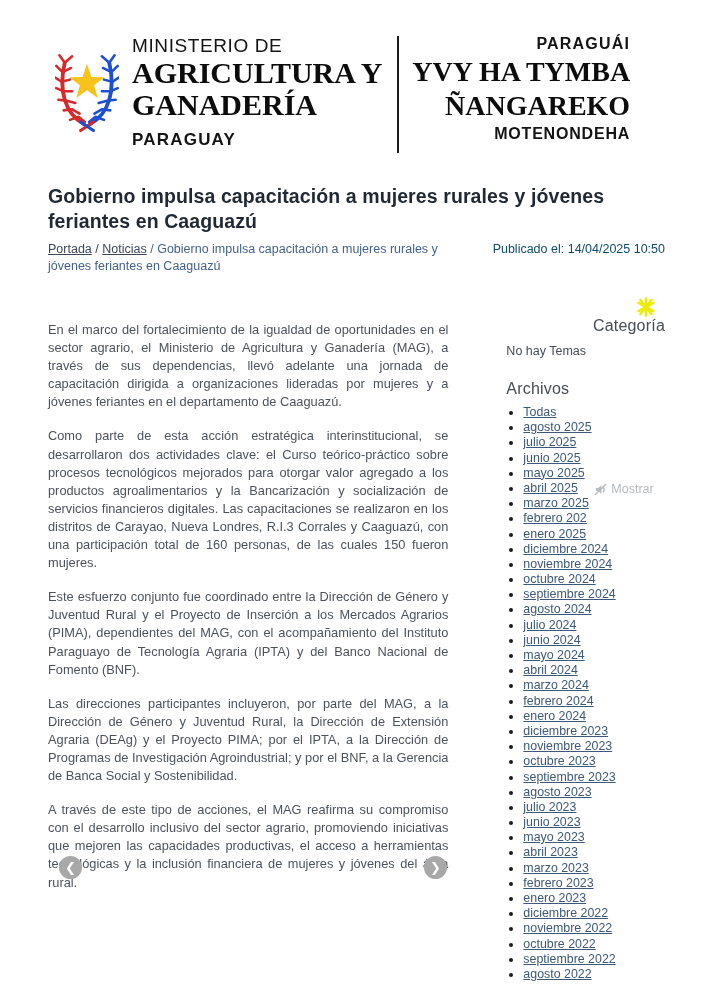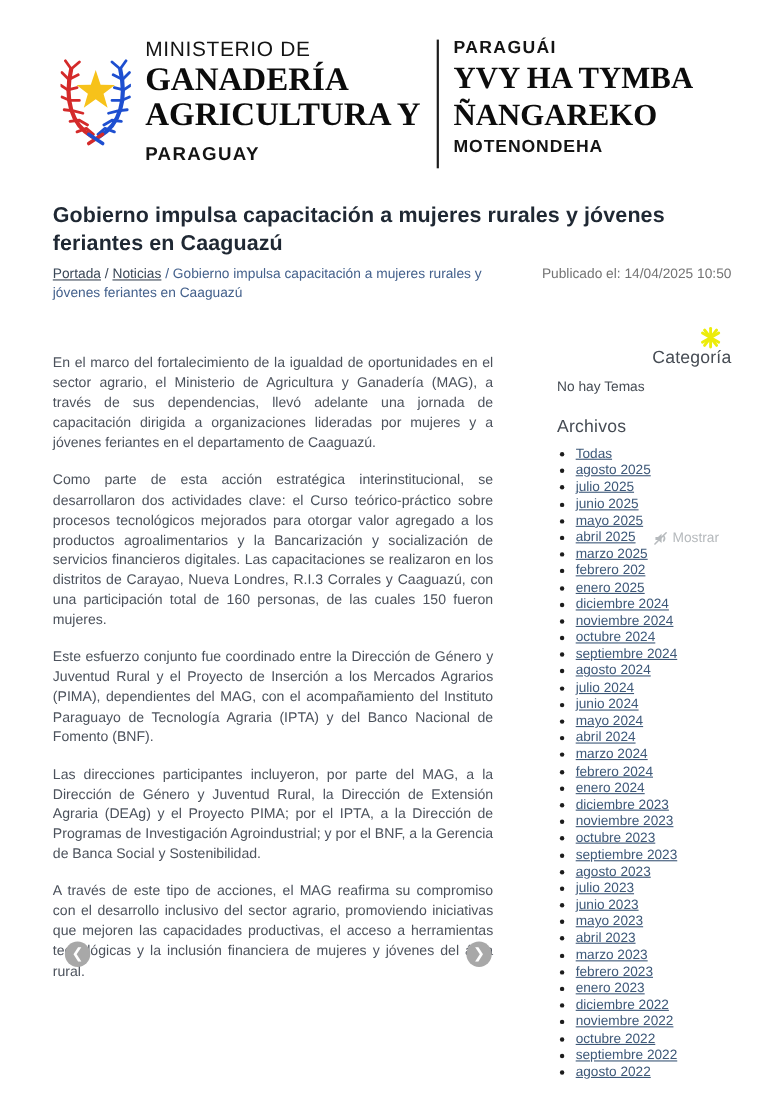--- a/index.html
+++ b/index.html
@@ -10,35 +10,35 @@
 
   
   .site-header { display:flex; align-items:flex-start; padding:33px 0 0 55px; }
   .emblem { width:64px; height:106px; flex:0 0 auto; }
   .brand-left { margin-left:13px; }
   .brand-sub   { font-size:19px; font-weight:500; letter-spacing:.6px; color:#141414; margin-top:2px; }
   .brand-serif { font-family:"Liberation Serif", serif; font-weight:700; font-size:30px;
                  line-height:32px; color:#0c0c0c; }
   .brand-country { font-size:17px; font-weight:700; letter-spacing:1.2px; color:#141414; margin-top:9px; }
   .brand-divider { width:2px; height:117px; background:#1c1c1c; margin:3px 13px 0 15px; }
-  .brand-right { padding-top:2px; }
+  .brand-right { padding-top:2px;text-align:right; }
   .brand-sub2  { font-size:16px; font-weight:600; letter-spacing:1.2px; color:#141414; }
   .brand-serif2 { font-family:"Liberation Serif", serif; font-weight:700; font-size:28px;
                   line-height:31px; color:#0c0c0c; margin-top:3px; }
   .brand-country2 { font-size:16px; font-weight:700; letter-spacing:.8px; color:#141414; margin-top:4px; }
 
   
   main { padding:0 42px 0 48px; }
   h1.page-title { margin-top:31px; width:625px; font-size:19.5px; font-weight:700;
                   line-height:25px; color:#1f2833; letter-spacing:.1px; }
   .meta-row { position:relative; margin-top:7px; }
   .breadcrumb { width:435px; font-size:12.5px; line-height:16.5px; color:#3a4757; }
   .breadcrumb a { color:#3a4757; text-decoration:underline; cursor:pointer; }
   .bc-current { color:#44618c; }
-  .published { position:absolute; right:0; top:1px; font-size:12.5px; color:#737373; white-space:nowrap; }
+  .published { position:absolute; right:0; top:1px; font-size:12.5px; color:#0c4a6e; white-space:nowrap; }
 
   
   .content { display:flex; margin-top:31px; }
   article.story { width:424px; font-size:12.8px; line-height:18.1px; text-align:justify;
                   color:#4c525c; }
   article.story p { margin-bottom:12px;margin-top:16px; }
 
   aside.side { position:relative; width:168px; margin-left:58px; padding-top:12px; }
   .side h3 { font-size:16px; font-weight:400; color:#464c54; letter-spacing:.2px; }
   .cat-heading { margin-bottom:9px;text-align:right; }
@@ -83,22 +83,22 @@
 
         <path d="M24 92 L36 84" stroke="#d42a2a" stroke-width="3" stroke-linecap="round"></path>
         <path d="M36 92 L24 84" stroke="#1e4fd0" stroke-width="3" stroke-linecap="round"></path>
 
         <polygon points="30,29 34.2,41.5 46.5,41.7 36.7,49.3 40.2,61.3 30,54 19.8,61.3 23.3,49.3 13.5,41.7 25.8,41.5" fill="#f7c21a"></polygon>
       </svg>
     </div>
 
     <div class="brand-left">
       <div class="brand-sub">MINISTERIO DE</div>
+      <div class="brand-serif">AGRICULTURA Y</div>
       <div class="brand-serif">GANADERÍA</div>
-      <div class="brand-serif">AGRICULTURA Y</div>
       <div class="brand-country">PARAGUAY</div>
     </div>
 
     <div class="brand-divider"></div>
 
     <div class="brand-right">
       <div class="brand-sub2">PARAGUÁI</div>
       <div class="brand-serif2">YVY HA TYMBA</div>
       <div class="brand-serif2">ÑANGAREKO</div>
       <div class="brand-country2">MOTENONDEHA</div>

